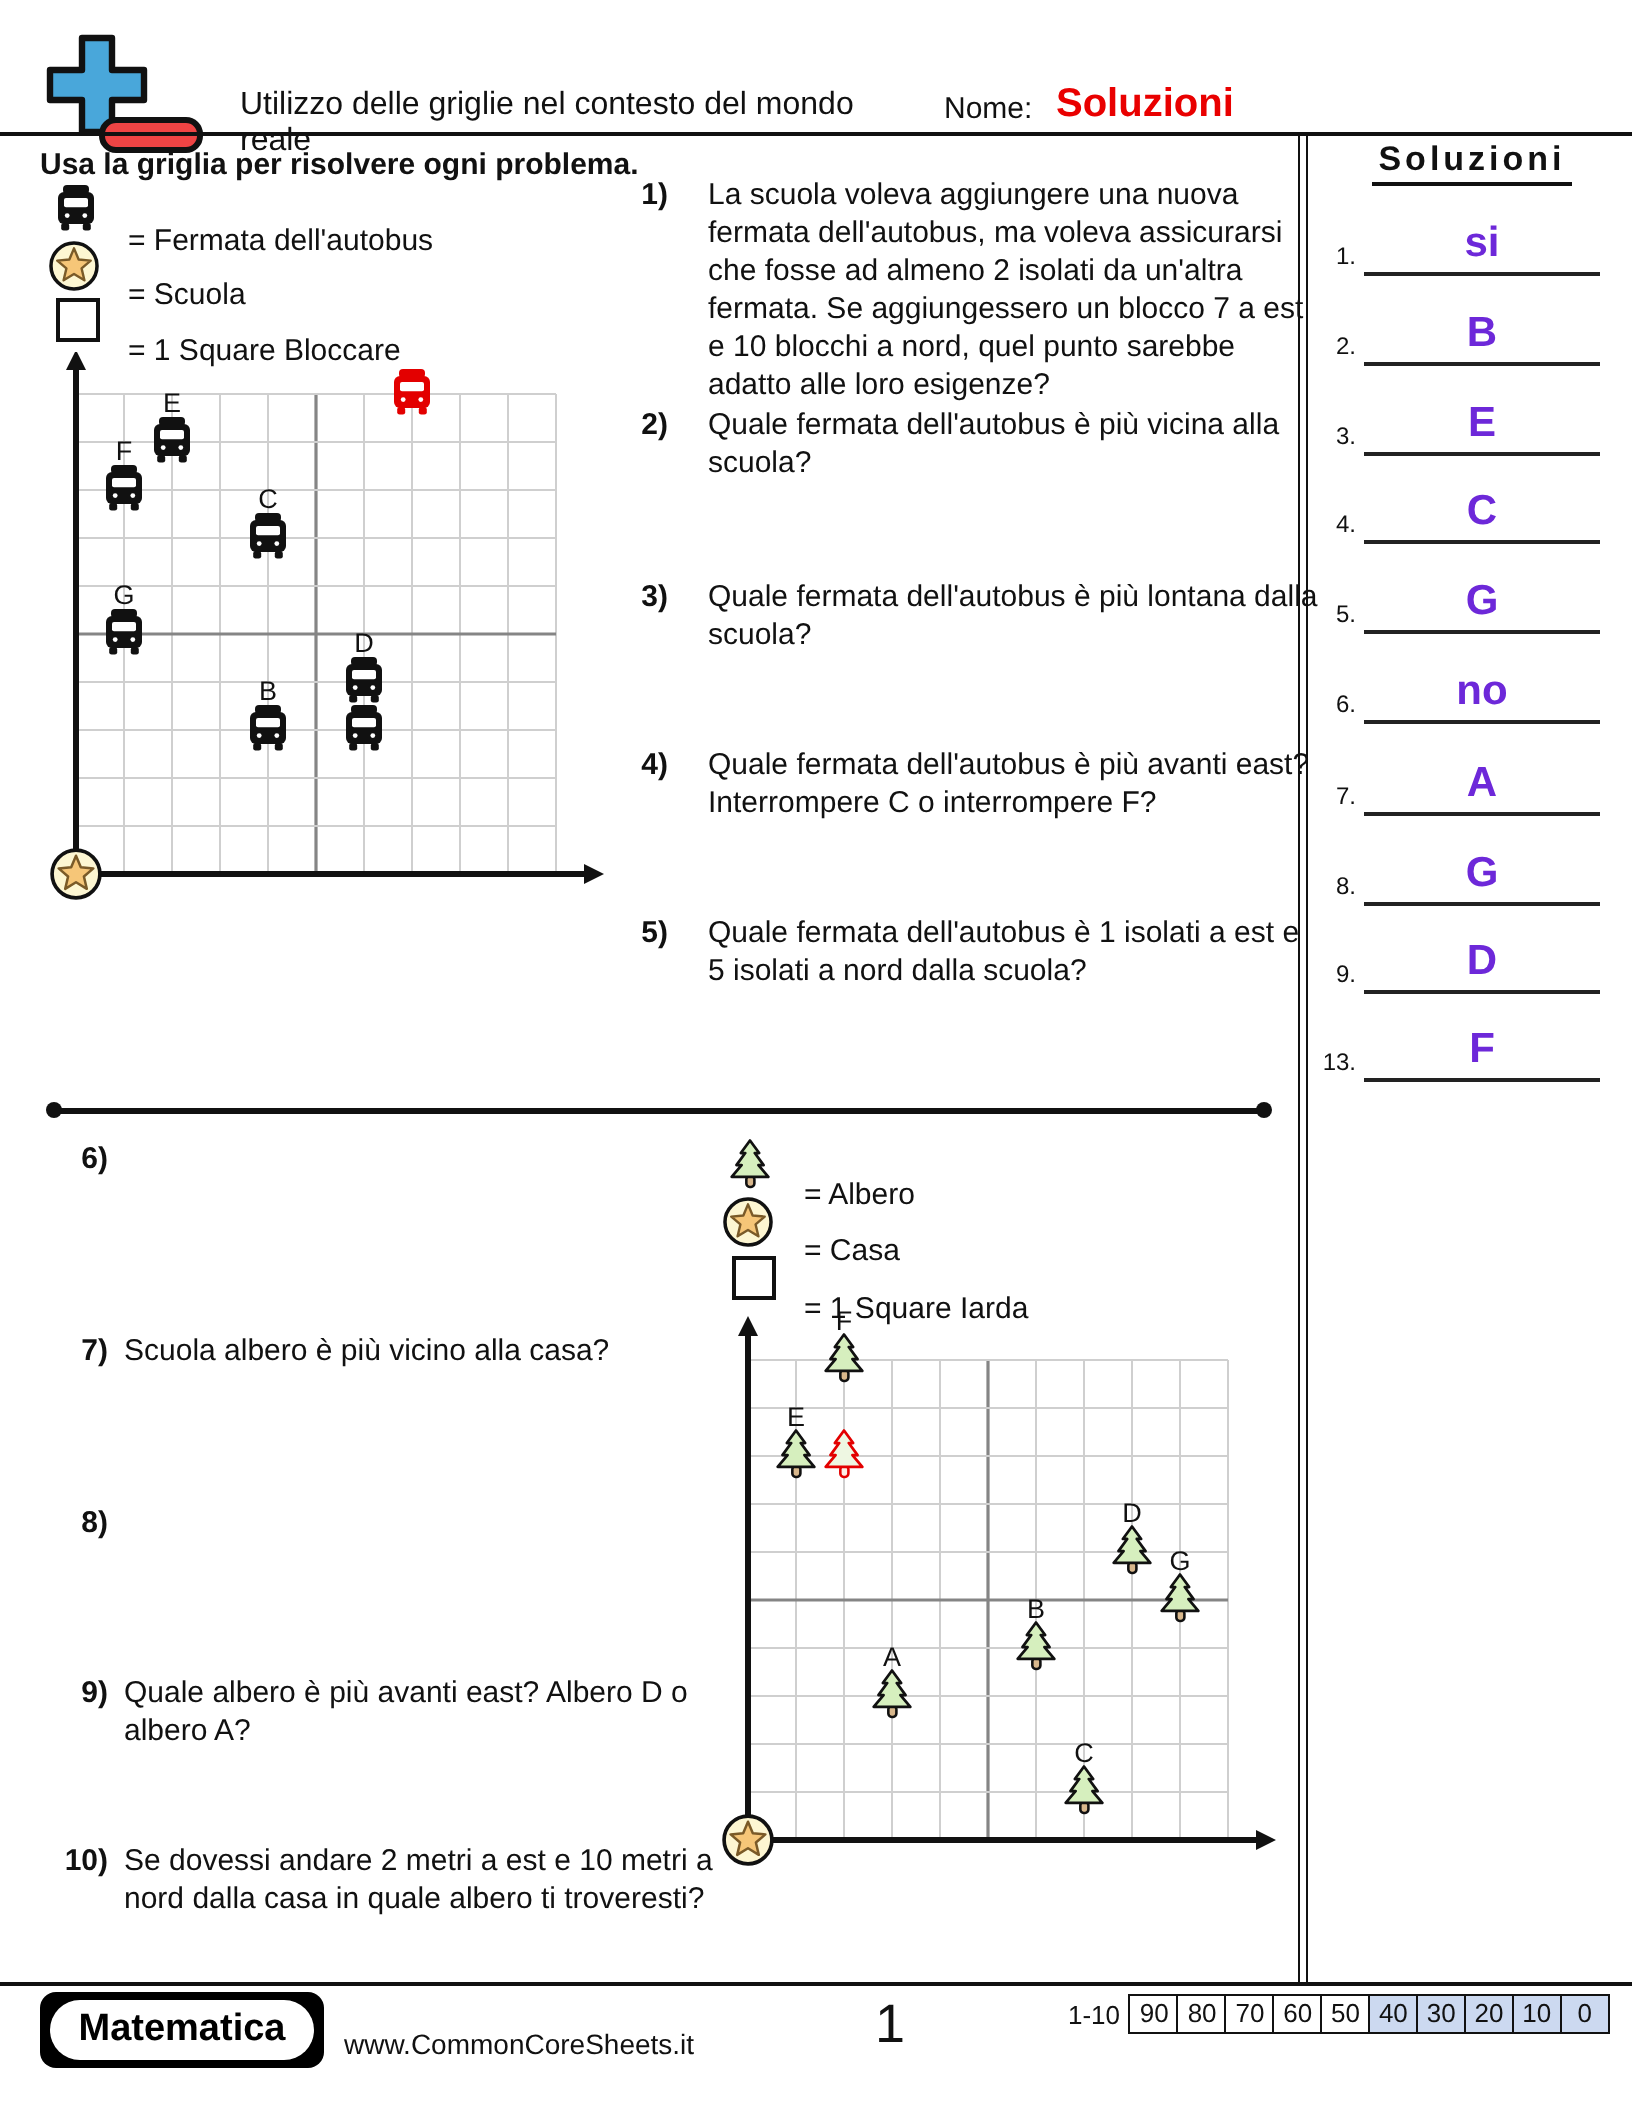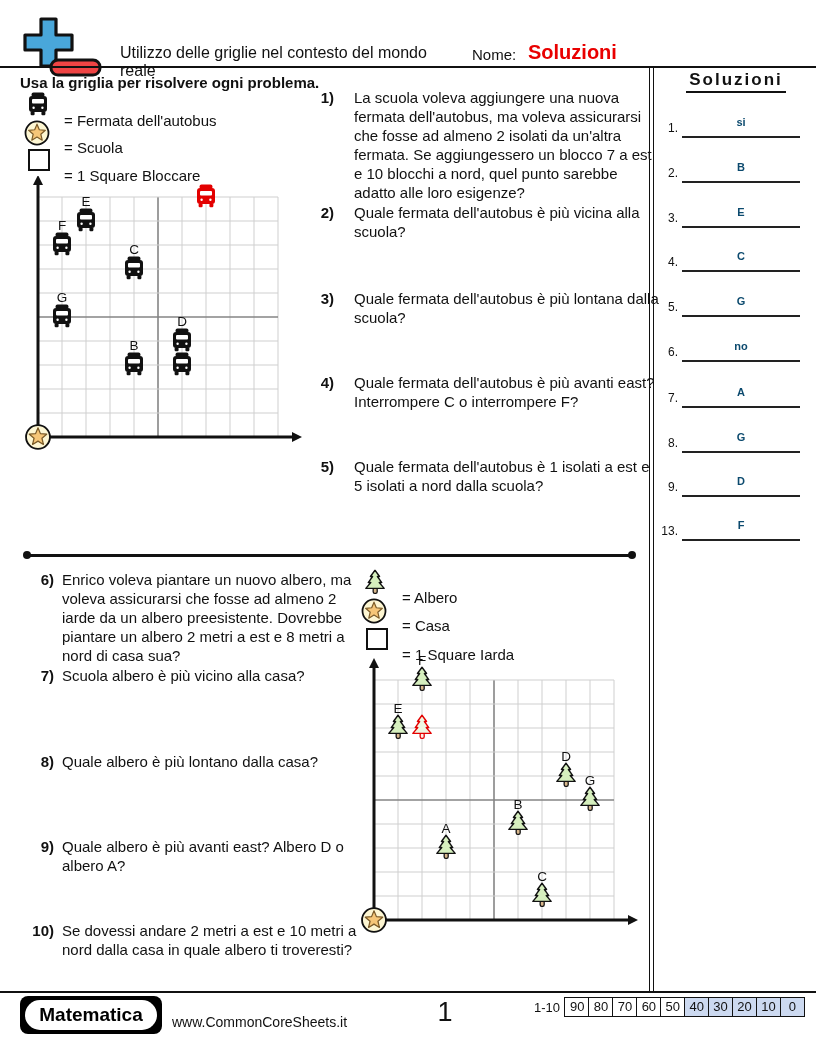--- a/index.html
+++ b/index.html
@@ -23,21 +23,21 @@
   .q1 .qnum{width:20px;}
   .q2 .qtext{display:block;margin-left:40px;width:302px;}
   .q2 .qnum{width:32px;}
   
   #ans-sep{left:649px;top:67px;width:3px;height:925px;border-left:1.6px solid #111;border-right:1.6px solid #111;}
   #ans-title{left:652px;top:70px;width:168px;text-align:center;}
   #ans-title span{font-size:17px;font-weight:bold;letter-spacing:2px;border-bottom:2.5px solid #111;padding:0 3px 2px 3px;}
   .ans-row{position:absolute;left:652px;width:150px;height:26px;}
   .ans-num{position:absolute;left:0;bottom:3px;width:26px;text-align:right;font-size:12px;}
   .ans-val{position:absolute;left:30px;bottom:0;width:118px;height:25px;text-align:center;
-           font-size:11px;font-weight:bold;color:#0c4a6e;border-bottom:2px solid #222;line-height:22px;}
+           font-size:21px;font-weight:bold;color:#6d28d9;border-bottom:2px solid #222;line-height:22px;}
   
   #divider{left:26px;top:554px;width:606px;height:2.6px;background:#111;}
   .divdot{position:absolute;top:551px;width:8px;height:8px;border-radius:50%;background:#111;}
   
   #ftr-rule{left:0;top:991px;width:816px;height:2px;background:#111;}
   #brand-badge{left:20px;top:996px;width:142px;height:38px;background:#000;border-radius:8px;}
   #brand-pill{position:absolute;left:5px;top:4px;right:5px;bottom:4px;background:#fff;border-radius:15px;
               display:flex;align-items:center;justify-content:center;font-size:19px;font-weight:bold;color:#000;}
   #ftr-site{left:172px;top:1014px;font-size:14px;}
   #ftr-page{left:420px;top:997px;width:50px;text-align:center;font-size:27px;}
@@ -171,29 +171,27 @@
     <span class="qnum">5)</span>
     <span class="qtext">Quale fermata dell'autobus è 1 isolati a est e 5 isolati a nord dalla scuola?</span>
   </div>
 
   <div class="abs" id="divider"></div>
   <span class="divdot" style="left:23px"></span>
   <span class="divdot" style="left:628px"></span>
 
   <div class="question q2" style="left:22px;top:570px">
     <span class="qnum">6)</span>
-    <span class="qtext">Enrico voleva piantare un nuovo albero, ma voleva assicurarsi che fosse ad almeno 2 iarde da un albero preesistente. Dovrebbe piantare un albero 2 metri a est e 8 metri a nord di casa sua?</span>
   </div>
   <div class="question q2" style="left:22px;top:666px">
     <span class="qnum">7)</span>
     <span class="qtext">Scuola albero è più vicino alla casa?</span>
   </div>
   <div class="question q2" style="left:22px;top:752px">
     <span class="qnum">8)</span>
-    <span class="qtext">Quale albero è più lontano dalla casa?</span>
   </div>
   <div class="question q2" style="left:22px;top:837px">
     <span class="qnum">9)</span>
     <span class="qtext">Quale albero è più avanti east? Albero D o albero A?</span>
   </div>
   <div class="question q2" style="left:22px;top:921px">
     <span class="qnum">10)</span>
     <span class="qtext">Se dovessi andare 2 metri a est e 10 metri a nord dalla casa in quale albero ti troveresti?</span>
   </div>
 

